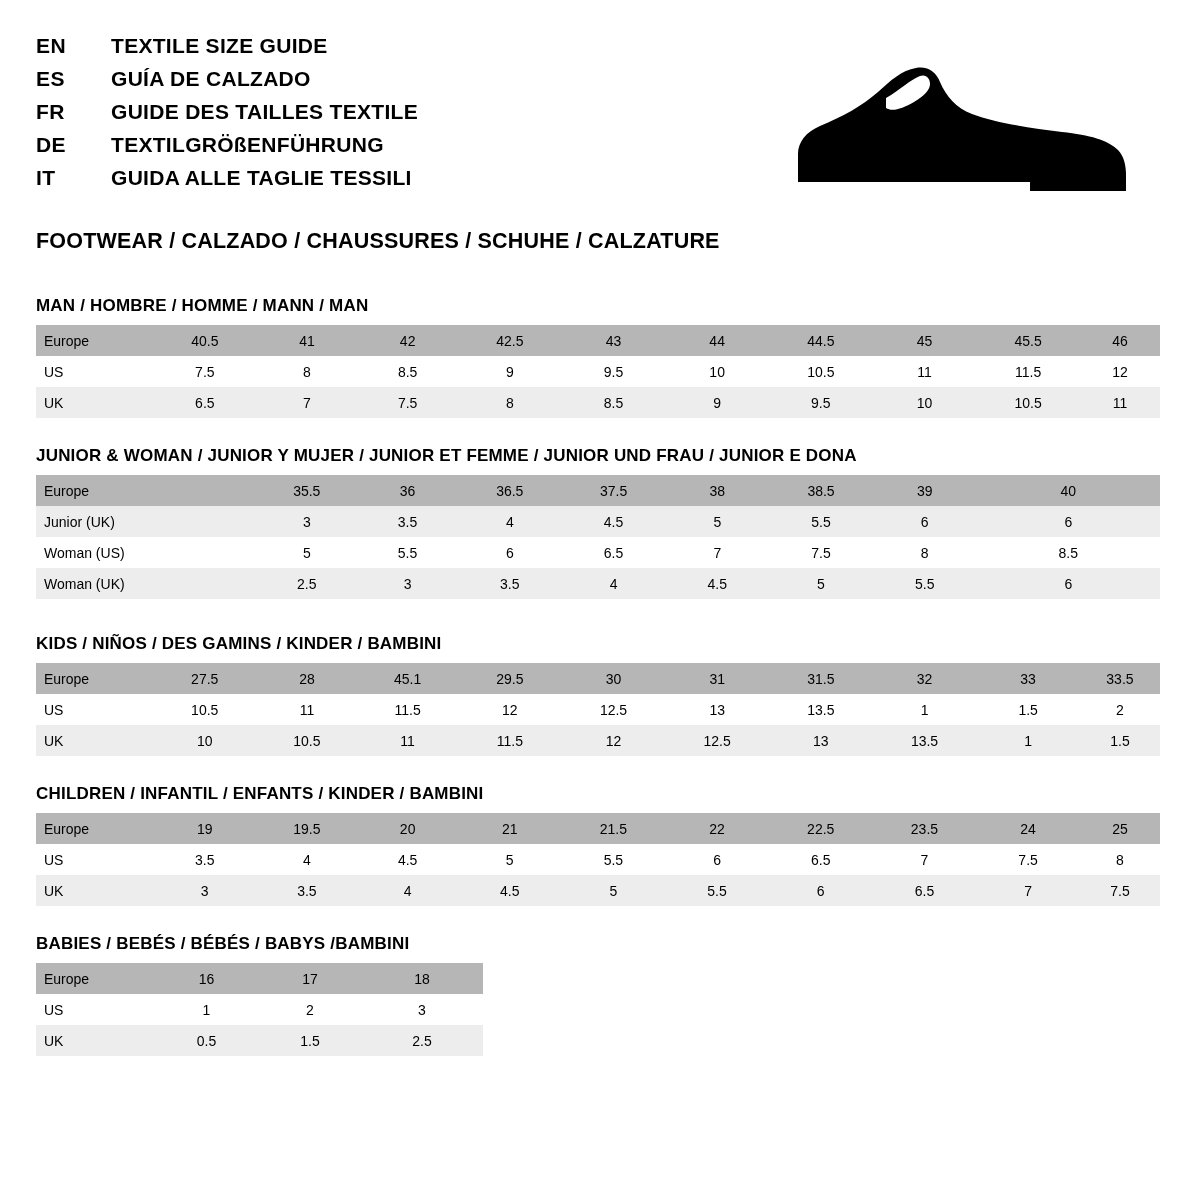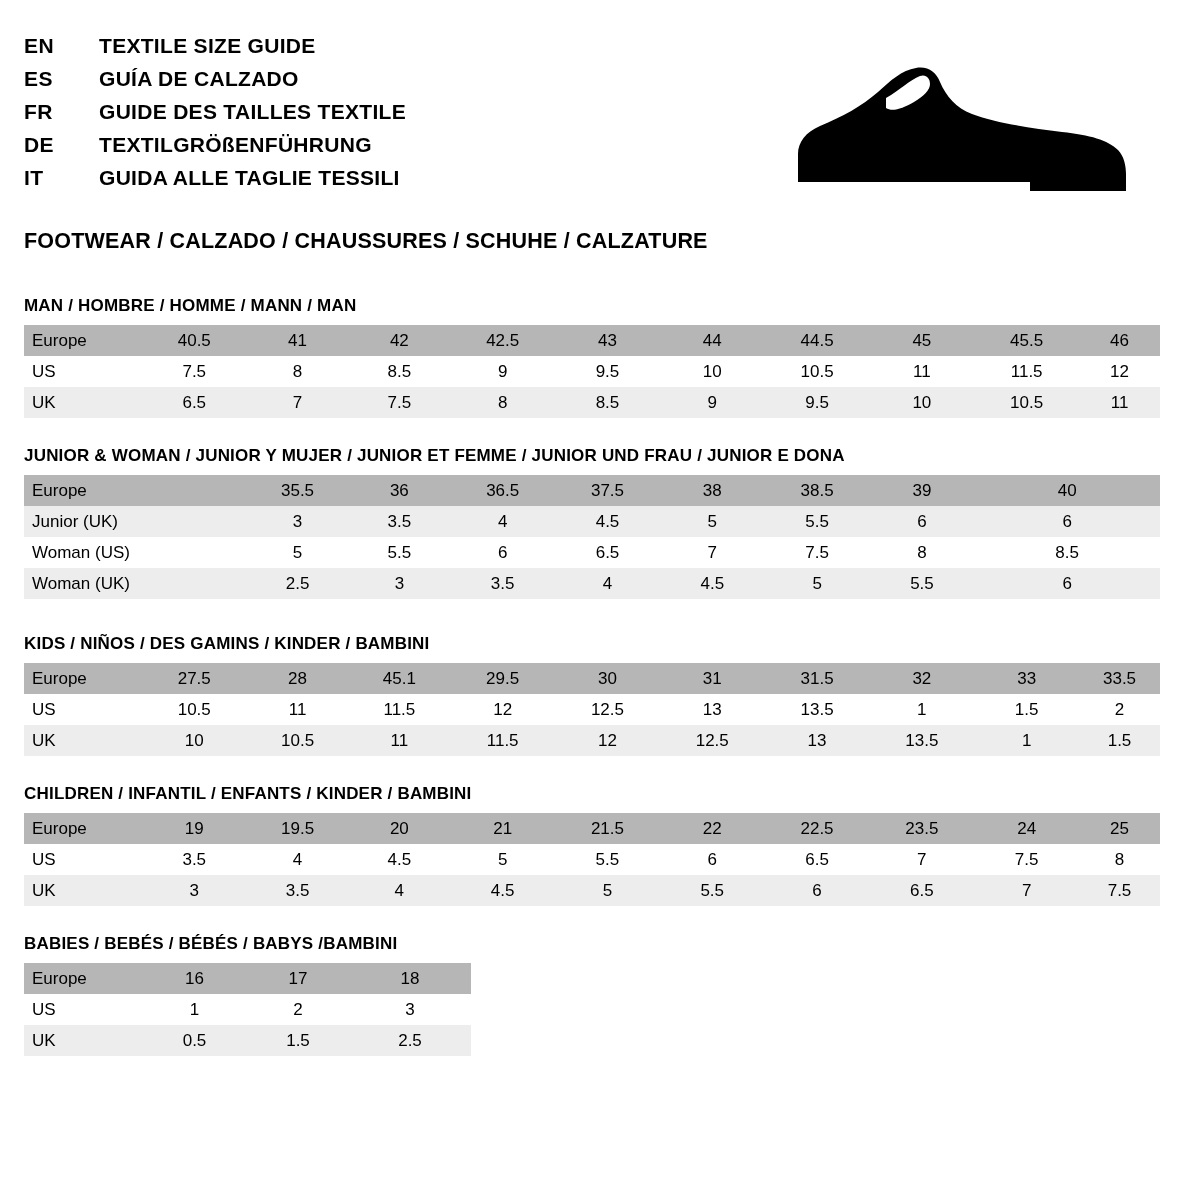--- a/index.html
+++ b/index.html
@@ -12,21 +12,21 @@
     height: 1200px;
     font-family: "Liberation Sans", sans-serif;
     color: #000000;
     overflow: hidden;
   }
   .page {
     position: relative;
     width: 1200px;
     height: 980px;
     box-sizing: border-box;
-    padding: 34px 40px 0 24px;
+    padding: 34px 40px 0 36px;
   }
 
   
   .header {
     display: flex;
     justify-content: space-between;
     align-items: flex-start;
   }
   .lang-list {
     display: block;
@@ -67,21 +67,21 @@
     margin-top: 0;
   }
   .section-title {
     font-size: 17px;
     font-weight: bold;
     letter-spacing: 0.2px;
     margin-bottom: 9px;
   }
   table.size-table {
     border-collapse: collapse;
-    font-size: 17px;
+    font-size: 14px;
   }
   table.size-table td, table.size-table th {
     height: 31px;
     padding: 0;
     text-align: center;
     font-weight: normal;
     vertical-align: middle;
   }
   table.size-table td.label, table.size-table th.label {
     text-align: left;

